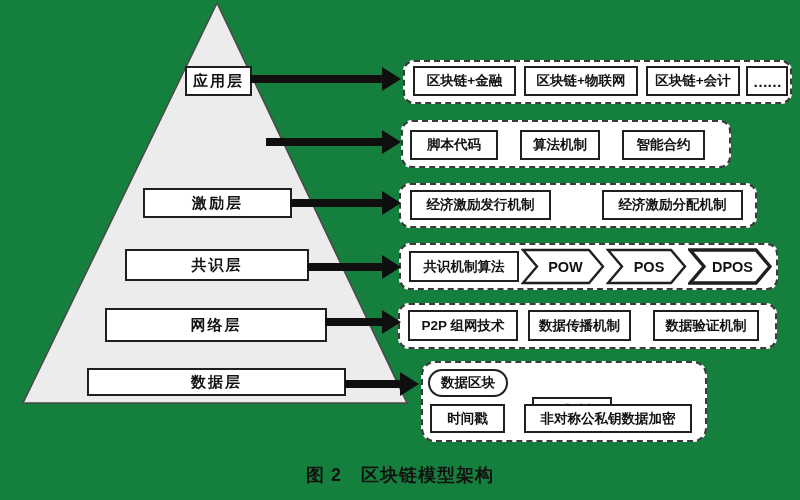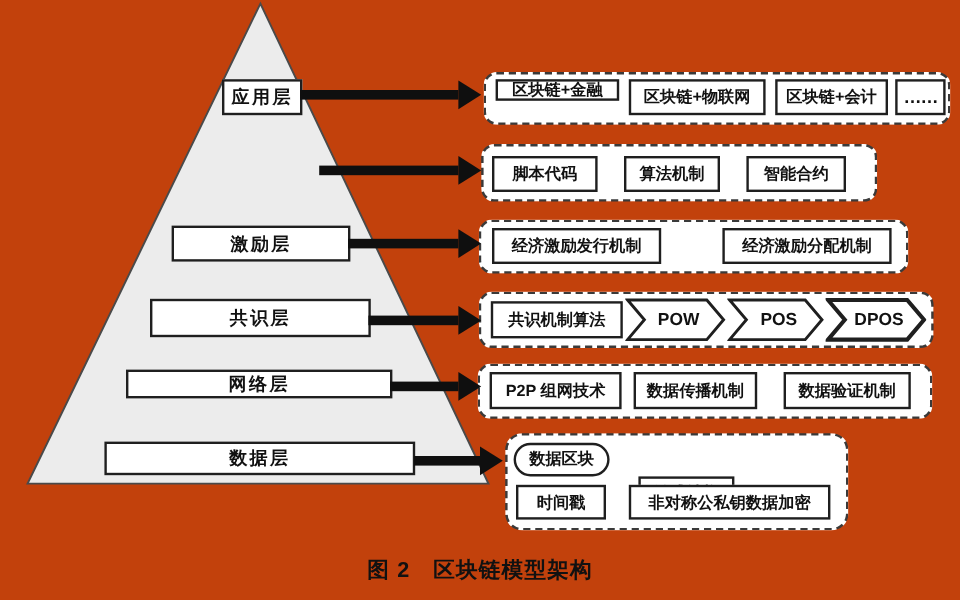--- a/index.html
+++ b/index.html
@@ -1,17 +1,17 @@
 <!DOCTYPE html>
 <html><head>
 <meta charset="utf-8">
 <style>
   html,body{margin:0;padding:0;background:#ffffff;}
   .stage{
-    position:relative;width:800px;height:500px;background:#c2410c;overflow:hidden;
+    position:relative;width:800px;height:500px;background:#15803d;overflow:hidden;
     font-family:"Liberation Sans","DejaVu Sans",sans-serif;color:#111;
   }
   .pyr{position:absolute;left:0;top:0;}
   .box{
     position:absolute;background:#ffffff;border:2px solid #1f1f1f;box-sizing:border-box;
     display:flex;align-items:center;justify-content:center;
     font-weight:bold;white-space:nowrap;z-index:3;
   }
   .layer{font-size:15px;letter-spacing:2px;}
   .item{font-size:13.5px;}
@@ -43,21 +43,21 @@
 
 <div class="stage">
 
   <svg class="pyr" width="800" height="500" viewBox="0 0 800 500">
     <polygon points="217,3 407,403 23,403" fill="#ececec" stroke="#4a4a4a" stroke-width="1.6"></polygon>
   </svg>
 
   <div class="box layer" style="left:185px;top:66px;width:67px;height:30px;">应用层</div>
   <div class="box layer" style="left:143px;top:188px;width:149px;height:30px;">激励层</div>
   <div class="box layer" style="left:125px;top:249px;width:184px;height:32px;">共识层</div>
-  <div class="box layer" style="left:105px;top:308px;width:222px;height:24px;text-align:center;">网络层</div>
+  <div class="box layer" style="left:105px;top:308px;width:222px;height:34px;text-align:center;">网络层</div>
   <div class="box layer" style="left:87px;top:368px;width:259px;height:28px;text-align:center;">数据层</div>
 
   <div class="arrow" style="left:250px;top:67px;width:151px;height:24px;">
     <i class="shaft"></i>
     <i class="head"></i>
   </div>
   <div class="arrow" style="left:266px;top:130px;width:135px;height:24px;">
     <i class="shaft"></i>
     <i class="head"></i>
   </div>
@@ -72,21 +72,21 @@
   <div class="arrow" style="left:325px;top:310px;width:76px;height:24px;">
     <i class="shaft"></i>
     <i class="head"></i>
   </div>
   <div class="arrow" style="left:345px;top:372px;width:74px;height:24px;">
     <i class="shaft"></i>
     <i class="head"></i>
   </div>
 
   <div class="dash" style="left:403px;top:60px;width:389px;height:44px;"></div>
-  <div class="box item" style="left:413px;top:66px;width:103px;height:18px;">区块链+金融</div>
+  <div class="box item" style="left:413px;top:66px;width:103px;height:30px;">区块链+金融</div>
   <div class="box item" style="left:524px;top:66px;width:114px;height:30px;">区块链+物联网</div>
   <div class="box item" style="left:646px;top:66px;width:94px;height:30px;">区块链+会计</div>
   <div class="box item dots" style="left:746px;top:66px;width:42px;height:30px;">……</div>
 
   <div class="dash" style="left:401px;top:120px;width:330px;height:48px;"></div>
   <div class="box item" style="left:410px;top:130px;width:88px;height:30px;">脚本代码</div>
   <div class="box item" style="left:520px;top:130px;width:80px;height:30px;">算法机制</div>
   <div class="box item" style="left:622px;top:130px;width:83px;height:30px;">智能合约</div>
 
   <div class="dash" style="left:399px;top:183px;width:358px;height:45px;"></div>

